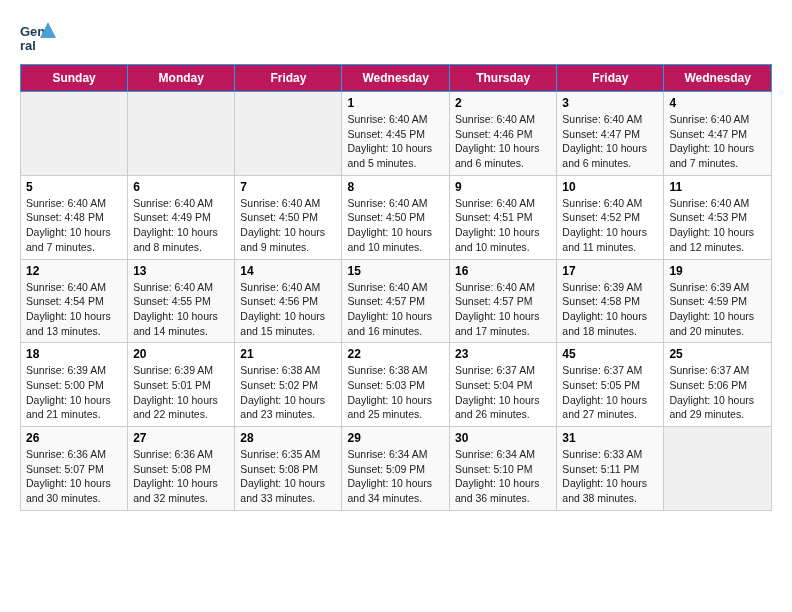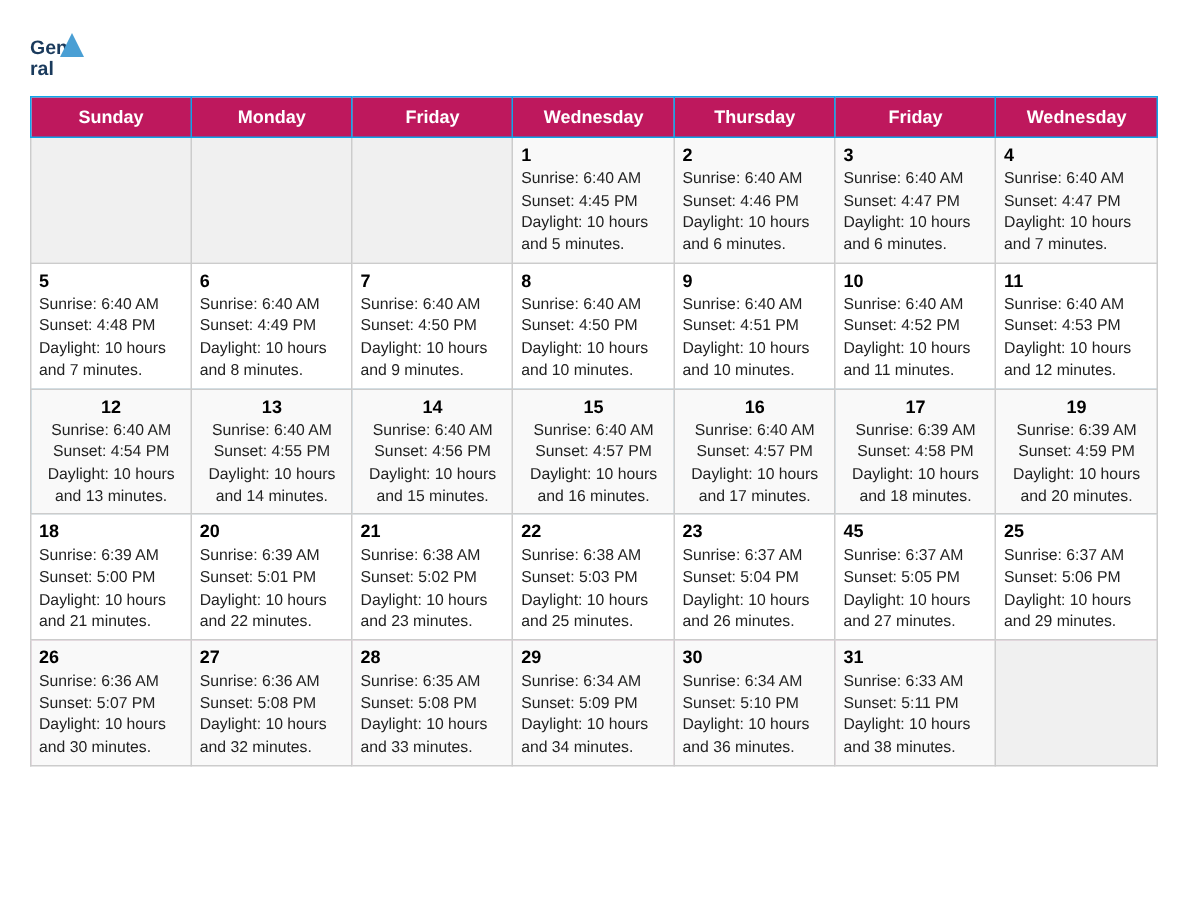--- a/index.html
+++ b/index.html
@@ -156,21 +156,21 @@
         </td>
         <td>
           <span class="day-number">10</span>
           <div class="day-info">Sunrise: 6:40 AM<br>Sunset: 4:52 PM<br>Daylight: 10 hours and 11 minutes.</div>
         </td>
         <td>
           <span class="day-number">11</span>
           <div class="day-info">Sunrise: 6:40 AM<br>Sunset: 4:53 PM<br>Daylight: 10 hours and 12 minutes.</div>
         </td>
       </tr>
-      <tr style="background: #7dd3fc; text-align: center;">
+      <tr style="background: #f97316;">
         <td>
           <span class="day-number">12</span>
           <div class="day-info">Sunrise: 6:40 AM<br>Sunset: 4:54 PM<br>Daylight: 10 hours and 13 minutes.</div>
         </td>
         <td>
           <span class="day-number">13</span>
           <div class="day-info">Sunrise: 6:40 AM<br>Sunset: 4:55 PM<br>Daylight: 10 hours and 14 minutes.</div>
         </td>
         <td>
           <span class="day-number">14</span>

